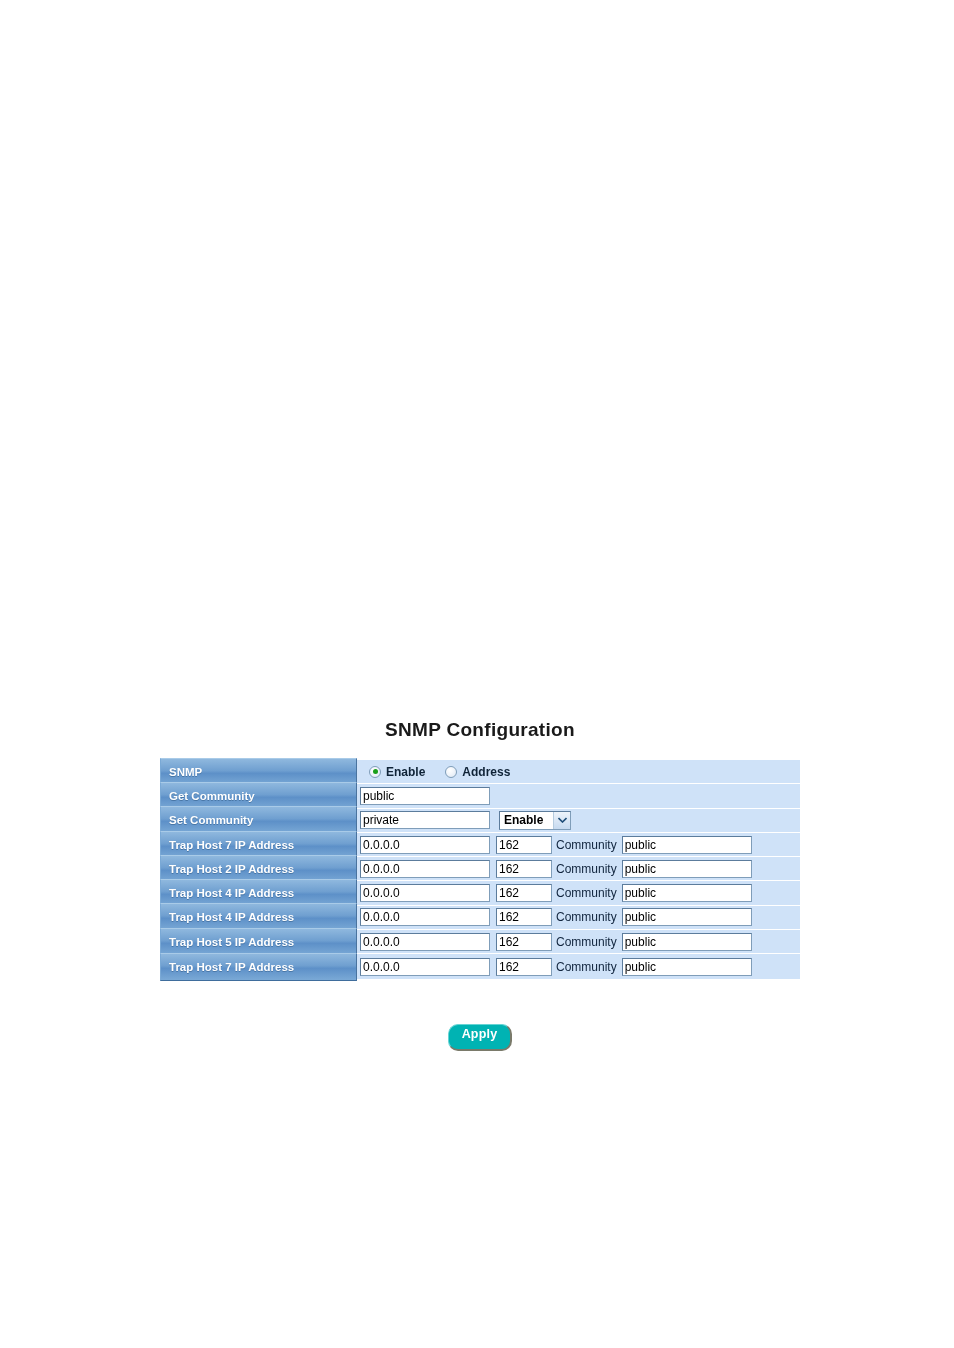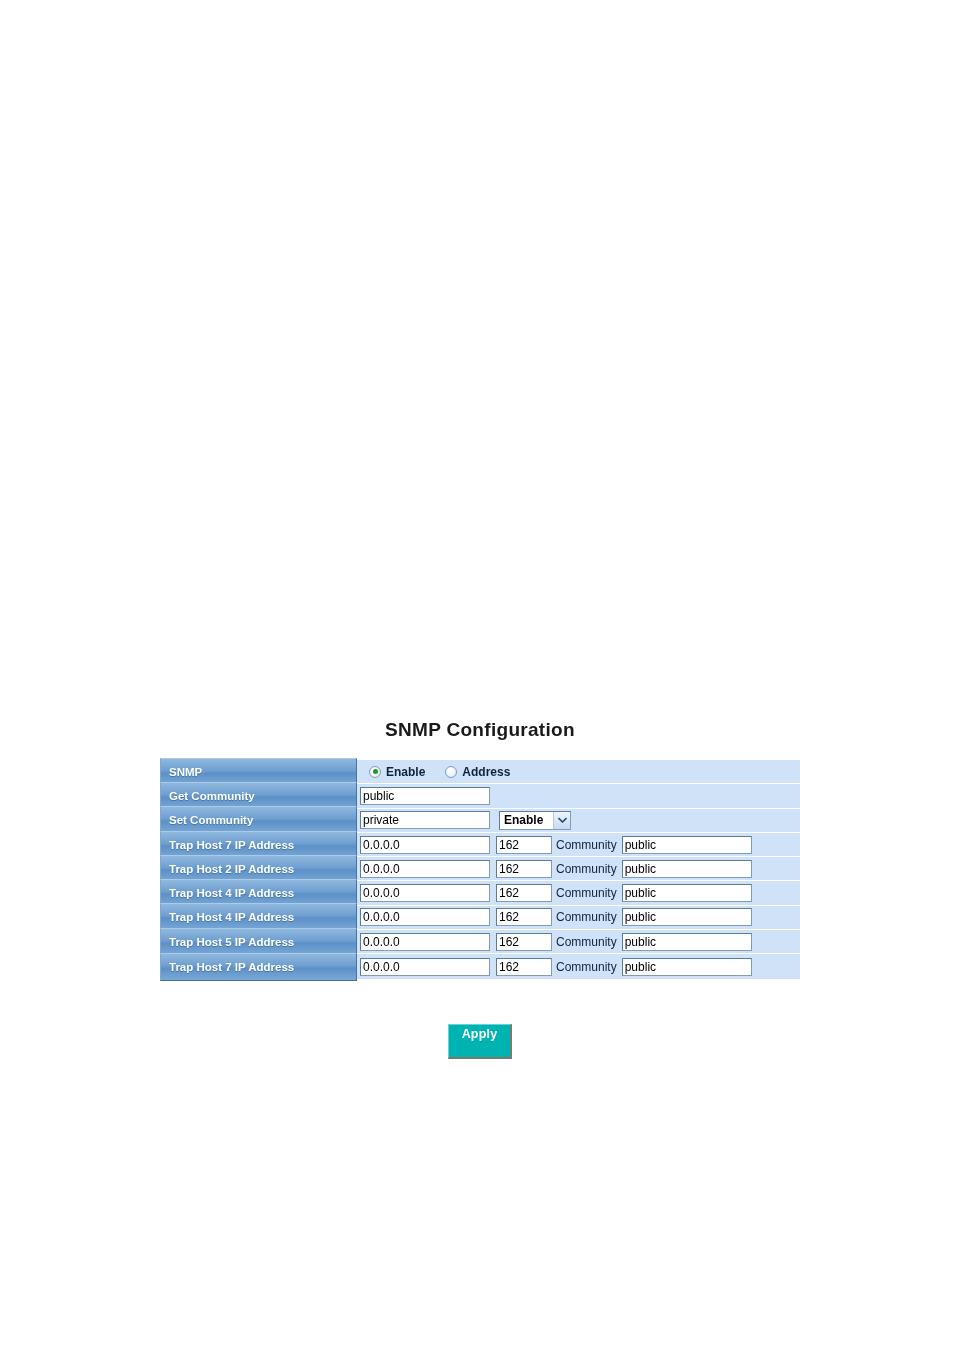--- a/index.html
+++ b/index.html
@@ -208,28 +208,29 @@
     width: 640px;
     display: flex;
     justify-content: center;
   }
   .apply-btn {
     background: #00b3b3;
     color: #ffffff;
     font-size: 12.5px;
     font-weight: bold;
     font-family: "Liberation Sans", sans-serif;
-    padding: 3px 13px 16px 13px;
+    padding: 3px 13px 8px 13px;
     border-top: 1px solid #66d4d4;
     border-left: 1px solid #66d4d4;
     border-right: 2px solid #7a7a6a;
     border-bottom: 2px solid #7a7a6a;
     letter-spacing: 0.2px;
     cursor: pointer;
     line-height: 13px;
+    border-radius: 10px;
   }
 </style>
 </head>
 <body>
 
 <div class="page-wrap">
 
   <div class="page-title">SNMP Configuration</div>
 
   <div class="cfg-table">

